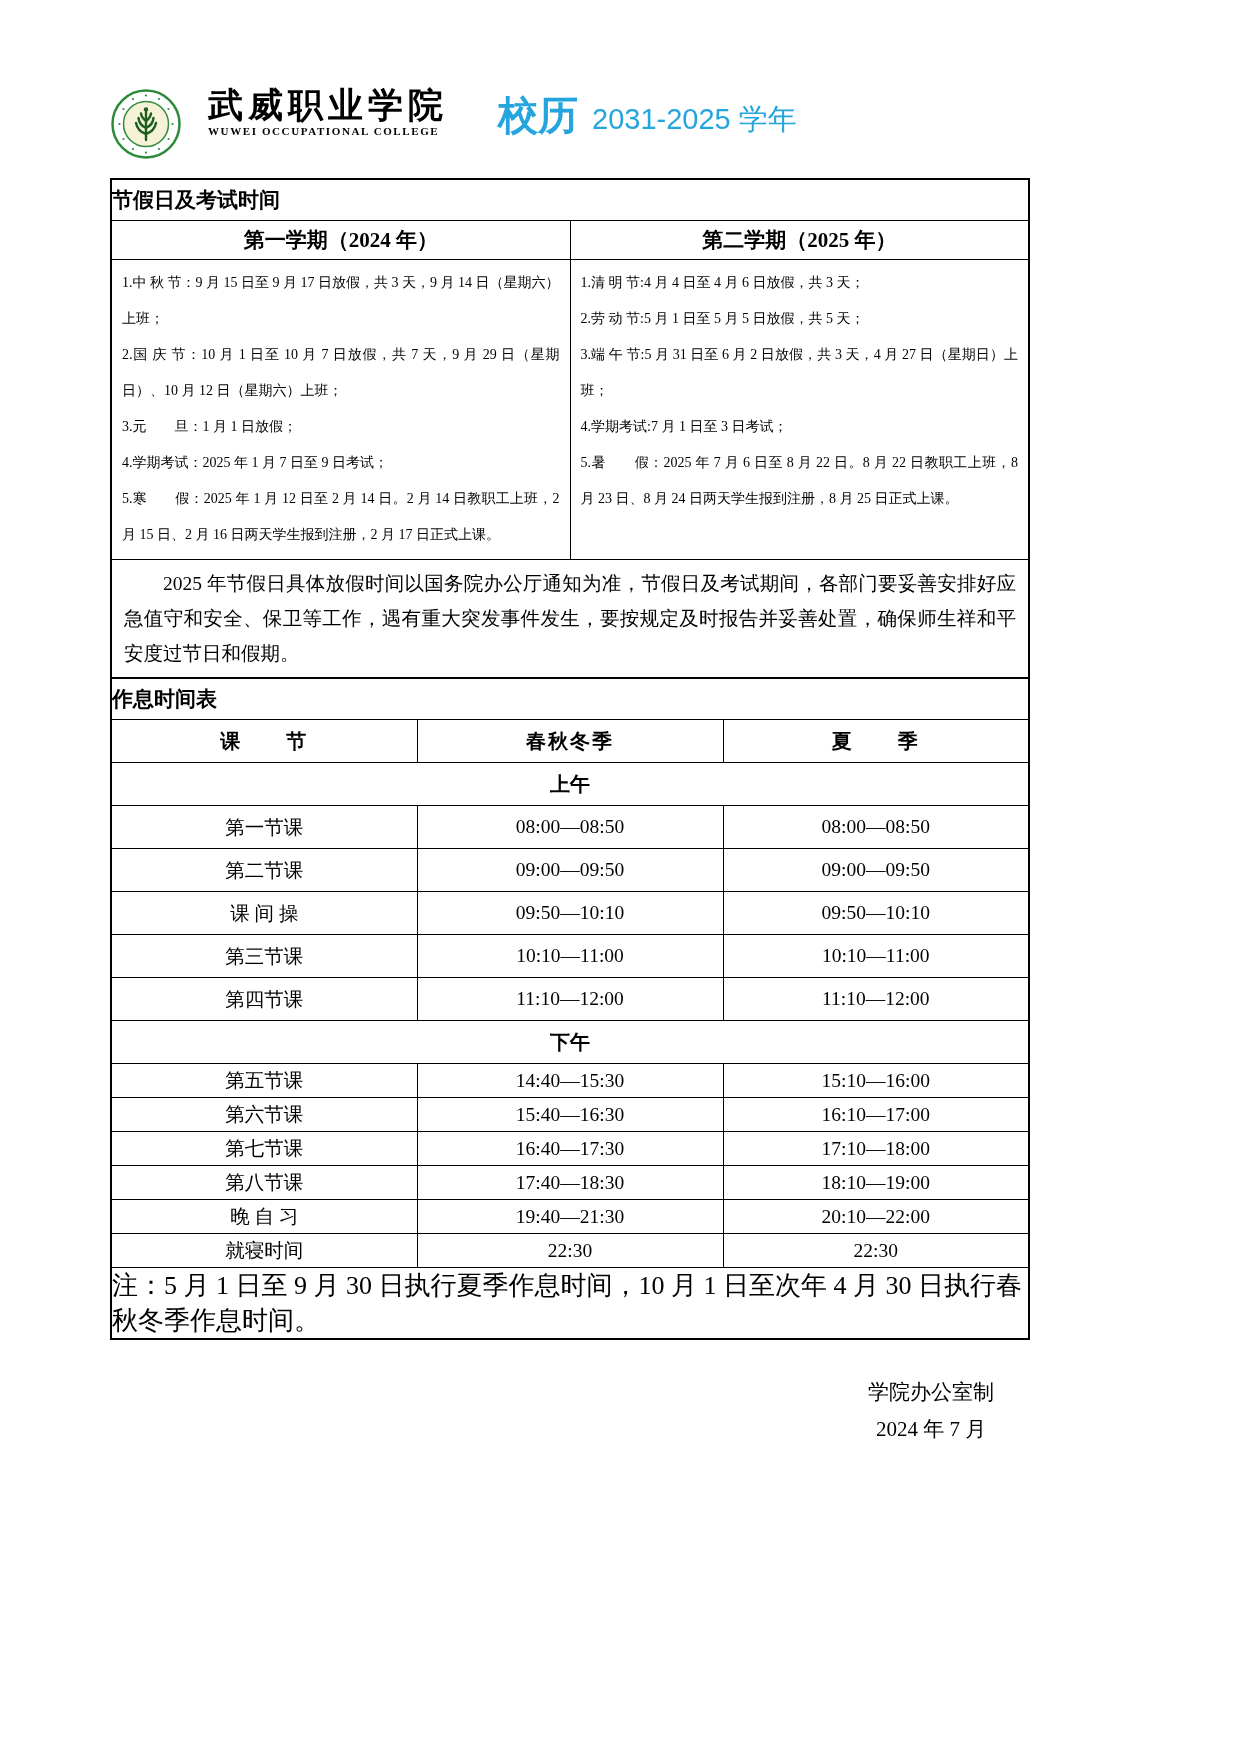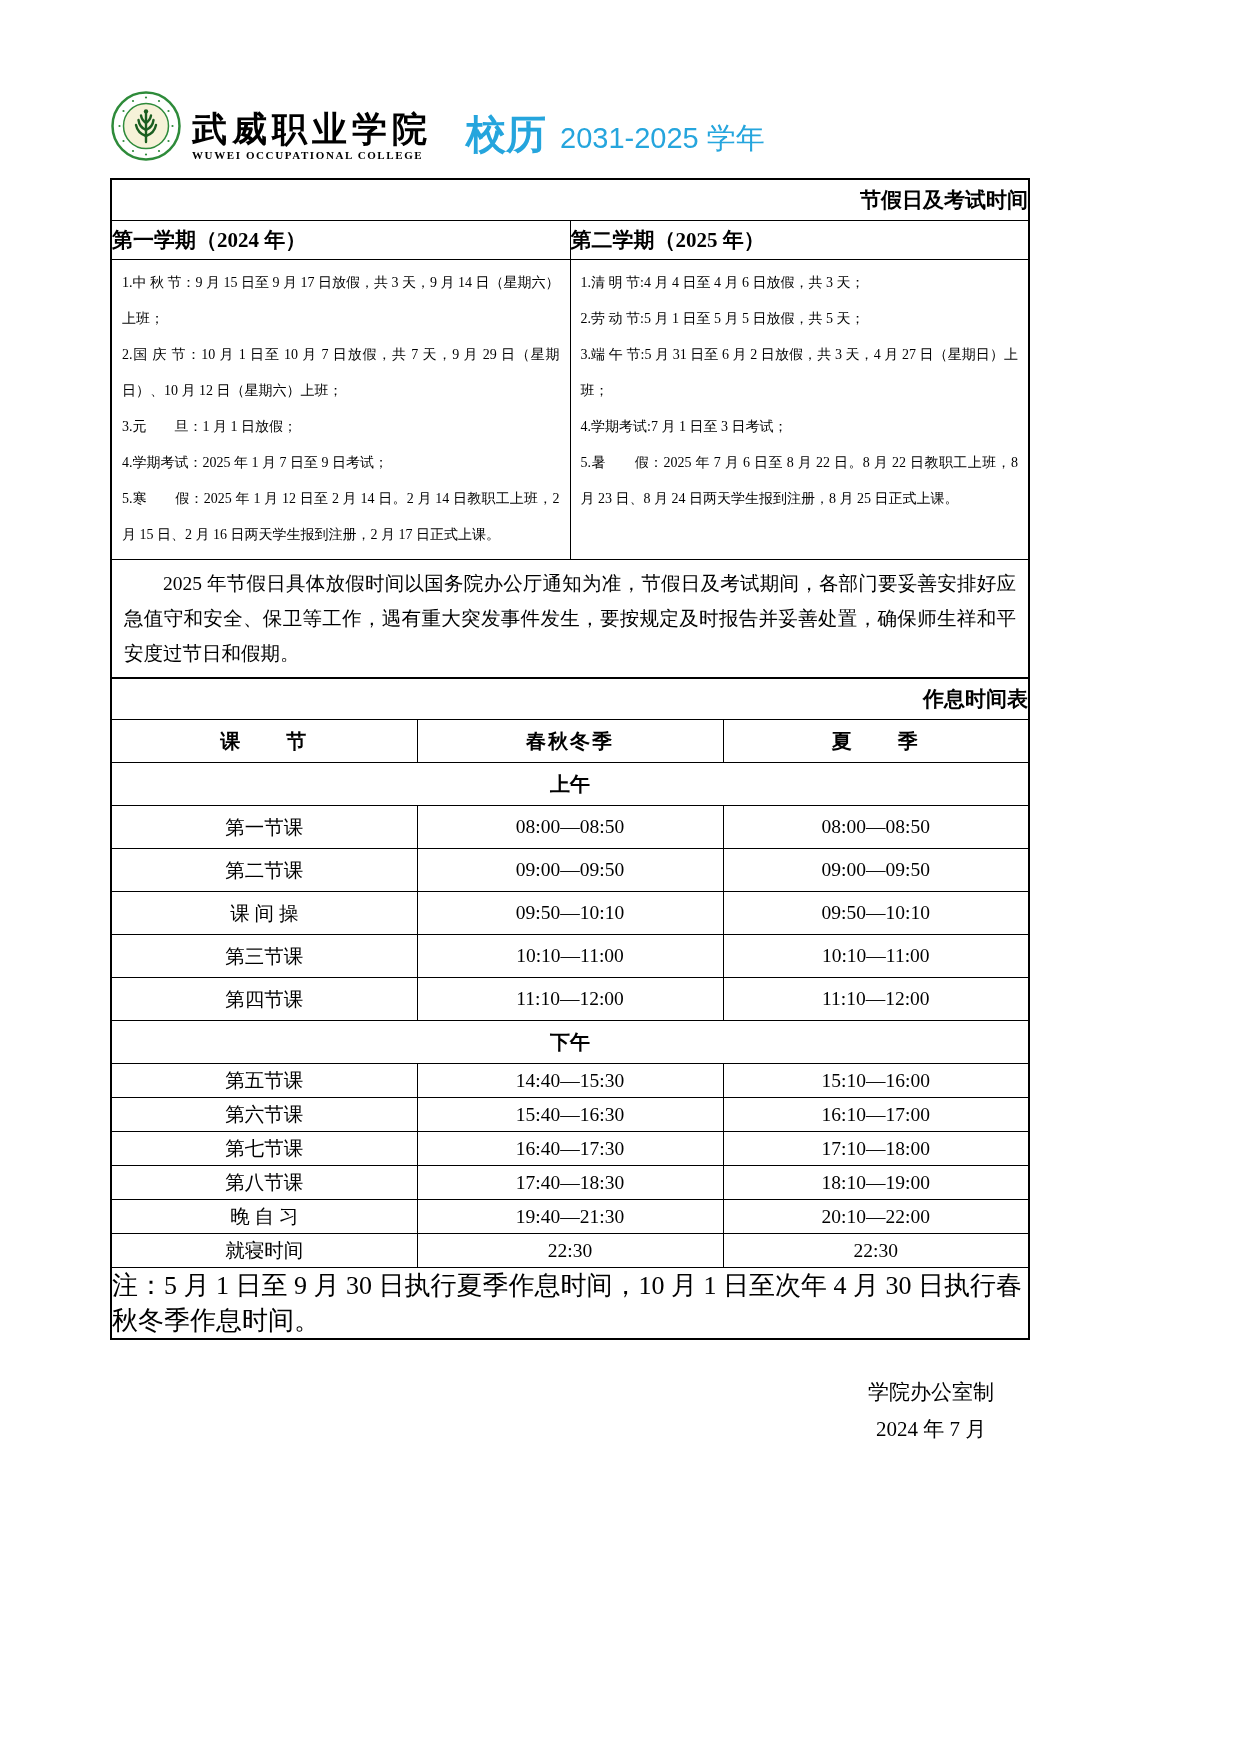--- a/index.html
+++ b/index.html
@@ -8,21 +8,21 @@
     width:1240px;height:1754px;
     margin:0 auto;
     background:#ffffff;
     font-family:"Liberation Serif","DejaVu Serif",serif;
     color:#000;
     overflow:hidden;
   }
   .content{position:absolute;left:110px;top:0;width:920px;}
 
   
-  .header{display:flex;align-items:flex-end;margin-top:88px;height:74px;}
+  .header{display:flex;align-items:flex-start;margin-top:88px;height:74px;gap:16px;}
   .logo{width:72px;height:72px;flex:0 0 auto;}
   .name-block{margin-left:10px;}
   .zh-name{
     font-size:35px;font-weight:bold;letter-spacing:5px;
     font-family:"Liberation Serif","DejaVu Serif",serif;
     line-height:36px;white-space:nowrap;
   }
   .en-name{
     font-size:11px;font-weight:bold;letter-spacing:1.6px;
     line-height:14px;white-space:nowrap;
@@ -30,26 +30,26 @@
   .title-block{margin-left:34px;display:flex;align-items:baseline;white-space:nowrap;}
   .doc-title{font-size:40px;font-weight:bold;font-family:"Liberation Sans","DejaVu Sans",sans-serif;}
   .doc-year{font-size:29px;margin-left:14px;font-family:"Liberation Sans","DejaVu Sans",sans-serif;}
 
   
   table{border-collapse:collapse;width:920px;table-layout:fixed;}
   table,th,td{border:1px solid #000;}
   table{border-width:2px;}
   th,td{padding:0;}
   .tbl-title{
-    height:40px;text-align:right;vertical-align:middle;
+    height:40px;text-align:left;vertical-align:middle;
     font-family:"Liberation Sans","DejaVu Sans",sans-serif;
-    font-size:21px;font-weight:bold;padding-left:36px;
+    font-size:21px;font-weight:bold;
   }
   .sem-head{
-    height:38px;text-align:left;vertical-align:middle;
+    height:38px;text-align:center;vertical-align:middle;
     font-size:21px;font-weight:bold;
   }
   .holiday-cell{vertical-align:top;padding:5px 10px 6px 10px;}
   .holiday-cell p{
     margin:0;font-size:14px;line-height:36px;
     text-align:justify;text-justify:inter-ideograph;
   }
   .note-cell{padding:6px 12px;}
   .note-cell p{
     margin:0;font-size:19.5px;line-height:35px;

